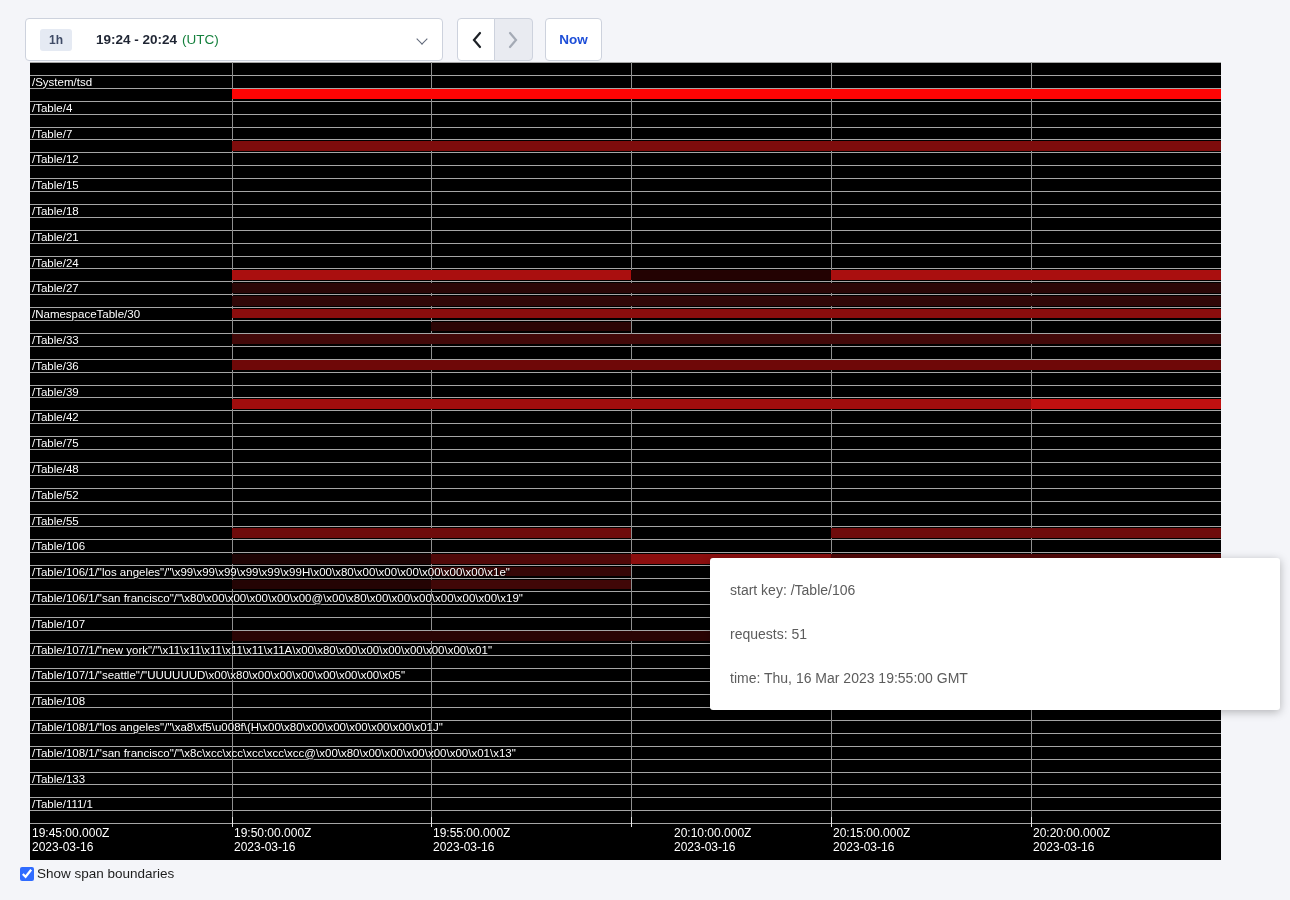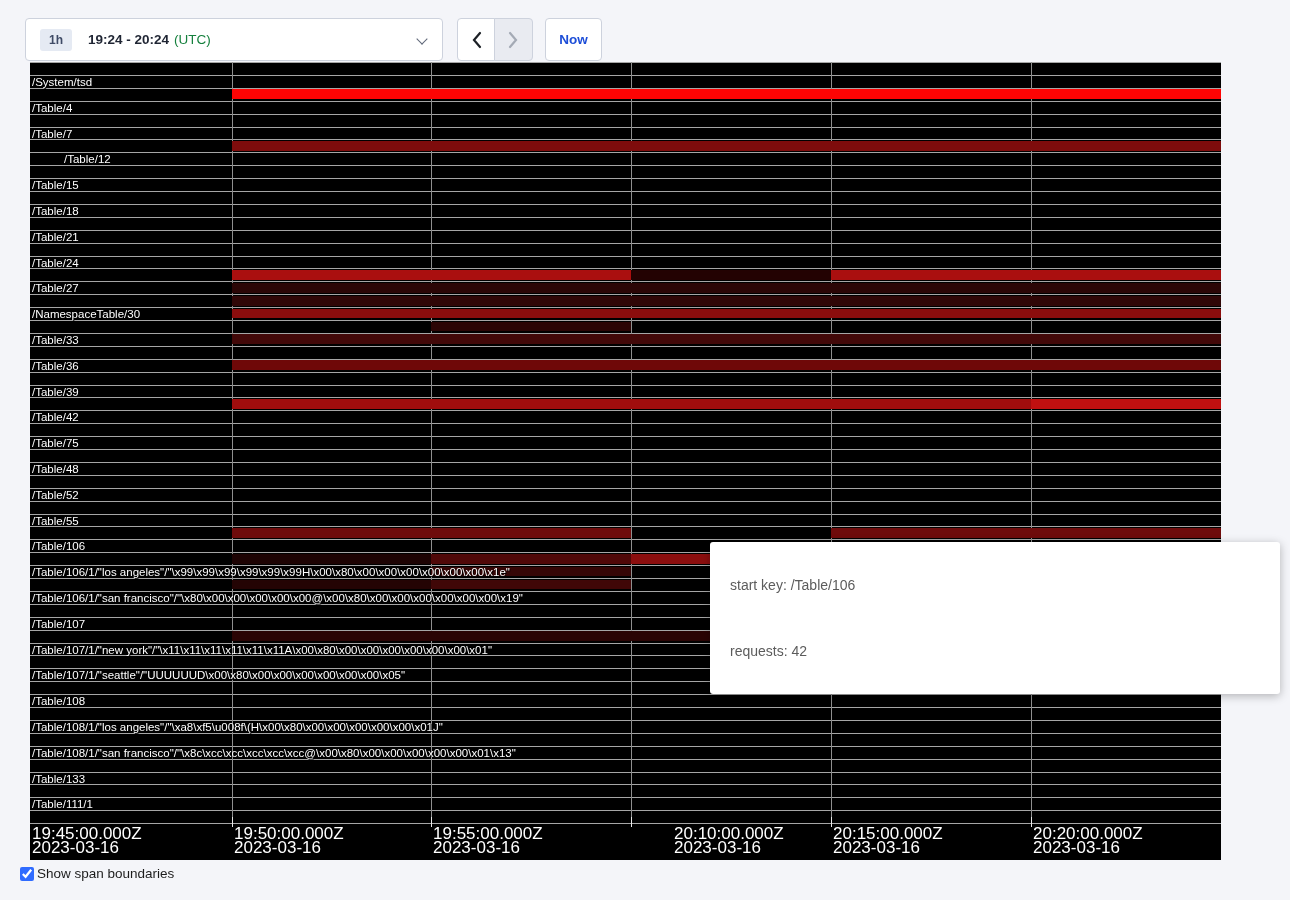--- a/index.html
+++ b/index.html
@@ -12,21 +12,21 @@
   }
 
   
   .tb-select {
     position:absolute; left:25px; top:18px; width:418px; height:43px;
     background:#fff; border:1px solid #cdd2dd; border-radius:4px;
     display:flex; align-items:center; padding:0 14px; cursor:pointer;
   }
   .tb-badge {
     background:#e5eaf3; color:#3f4b66; font-weight:700; font-size:12px;
-    padding:4px 9px; border-radius:3px; margin-right:16px;
+    padding:4px 9px; border-radius:3px; margin-right:24px;
   }
   .tb-range { font-size:13.5px; font-weight:700; color:#1f2533; }
   .tb-zone  { font-size:13.5px; color:#15803d; margin-left:5px; font-weight:400; }
   .tb-caret {
     position:absolute; right:16px; top:16px; width:8px; height:8px;
     border-right:1.5px solid #5f6879; border-bottom:1.5px solid #5f6879;
     transform:rotate(45deg);
   }
   .tb-btn {
     position:absolute; top:18px; height:43px; background:#fff;
@@ -43,25 +43,25 @@
     background:#000; overflow:hidden; cursor:crosshair;
   }
   .hline { position:absolute; left:0; width:100%; height:1px; background:#a6a6a6; }
   .vline { position:absolute; top:0;  width:1px;  background:#8f8f8f; }
   .band  { position:absolute; }
   .rowlabel {
     position:absolute; left:2px; color:#fff; font-size:11.5px; line-height:12.5px;
     white-space:nowrap; text-shadow:1px 1px 0 #000;
   }
   .tick   { position:absolute; width:1px; height:10px; background:#e8e8e8; }
-  .xlabel { position:absolute; color:#fff; font-size:17px; line-height:13.5px; white-space:nowrap; }
+  .xlabel { position:absolute; color:#fff; font-size:12px; line-height:13.5px; white-space:nowrap; }
 
   
   .kv-tooltip {
-    position:absolute; left:710px; top:542px; width:570px; height:152px;
+    position:absolute; left:710px; top:558px; width:570px; height:152px;
     background:#fff; border-radius:3px; box-shadow:0 2px 10px rgba(0,0,0,.28);
     padding:10px 20px; display:flex; flex-direction:column; justify-content:space-around;
     z-index:5;
   }
   .kv-tooltip div { font-size:14px; color:#5c5c5c; white-space:nowrap; }
 
   
   .footer-check {
     position:absolute; left:20px; top:866px; display:flex; align-items:center; cursor:pointer;
   }
@@ -213,21 +213,21 @@
     <div class="band" style="left: 1001px; width: 190px; top: 491.7px; height: 9.9px; background: rgb(80, 8, 8);"></div>
     <div class="band" style="left: 401px; width: 200px; top: 504.6px; height: 9.9px; background: rgb(53, 6, 6);"></div>
     <div class="band" style="left: 202px; width: 199px; top: 517.5px; height: 9.9px; background: rgb(36, 4, 4);"></div>
     <div class="band" style="left: 401px; width: 200px; top: 517.5px; height: 9.9px; background: rgb(64, 7, 7);"></div>
     <div class="band" style="left: 202px; width: 199px; top: 569.1px; height: 9.9px; background: rgb(42, 4, 4);"></div>
     <div class="band" style="left: 401px; width: 200px; top: 569.1px; height: 9.9px; background: rgb(42, 4, 4);"></div>
     <div class="band" style="left: 601px; width: 200px; top: 569.1px; height: 9.9px; background: rgb(42, 4, 4);"></div>
     <div class="rowlabel" style="top: 13.9px;">/System/tsd</div>
     <div class="rowlabel" style="top: 39.7px;">/Table/4</div>
     <div class="rowlabel" style="top: 65.5px;">/Table/7</div>
-    <div class="rowlabel" style="top: 91.3px; margin-left: 32px;">/Table/12</div>
+    <div class="rowlabel" style="top: 91.3px;">/Table/12</div>
     <div class="rowlabel" style="top: 117.1px;">/Table/15</div>
     <div class="rowlabel" style="top: 142.9px;">/Table/18</div>
     <div class="rowlabel" style="top: 168.7px;">/Table/21</div>
     <div class="rowlabel" style="top: 194.5px;">/Table/24</div>
     <div class="rowlabel" style="top: 220.3px;">/Table/27</div>
     <div class="rowlabel" style="top: 246.1px;">/NamespaceTable/30</div>
     <div class="rowlabel" style="top: 271.9px;">/Table/33</div>
     <div class="rowlabel" style="top: 297.7px;">/Table/36</div>
     <div class="rowlabel" style="top: 323.5px;">/Table/39</div>
     <div class="rowlabel" style="top: 349.3px;">/Table/42</div>
@@ -272,19 +272,20 @@
       <div>2023-03-16</div>
     </div>
     <div class="xlabel" style="left: 1003px; top: 765px;">
       <div>20:20:00.000Z</div>
       <div>2023-03-16</div>
     </div>
   </div>
 
 <div class="kv-tooltip">
   <div>start key: /Table/106</div>
-  <div>requests: 42</div>
+  <div>requests: 51</div>
+  <div>time: Thu, 16 Mar 2023 19:55:00 GMT</div>
 </div>
 
 <label class="footer-check">
   <input type="checkbox" checked="" style="">
   <span>Show span boundaries</span>
 </label>
 
 </body></html>

